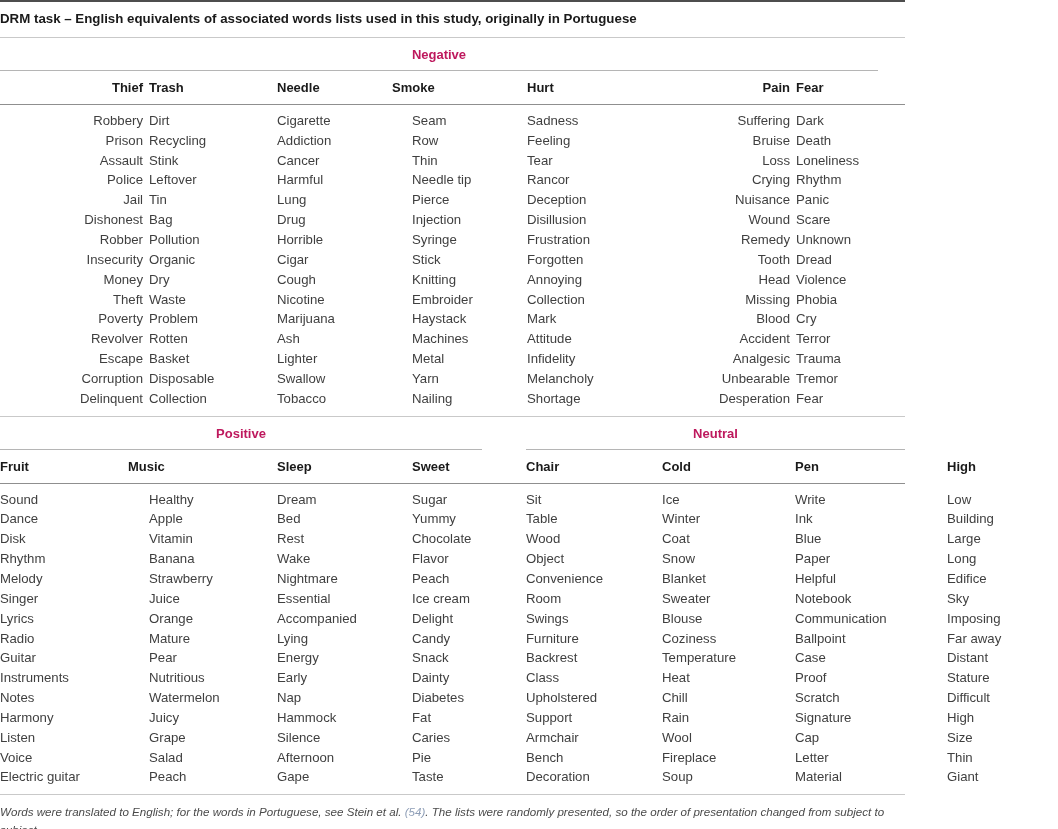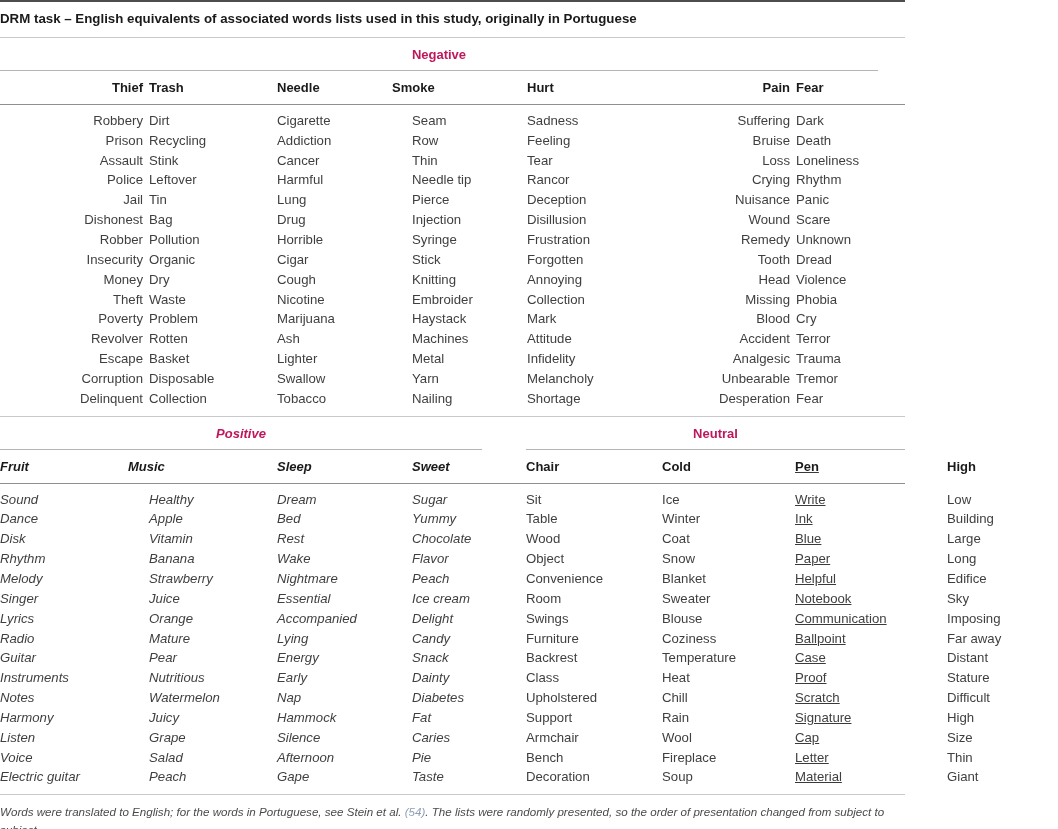--- a/index.html
+++ b/index.html
@@ -93,32 +93,32 @@
   
   .neg-c0 { flex: 0 0 149px; text-align: right; }
   .neg-c1 { flex: 0 0 128px; }
   .neg-c2 { flex: 0 0 135px; }
   .neg-c3 { flex: 0 0 115px; }
   .neg-c4 { flex: 0 0 136px; }
   .neg-c5 { flex: 0 0 133px; text-align: right; }
   .neg-c6 { flex: 1 1 auto; }
 
   
-  .pos-half { flex: 0 0 482px; font-style: italic; }
+  .pos-half { flex: 0 0 482px; }
   .gap-half { flex: 0 0 44px; }
   .neu-half { flex: 1 1 auto; }
 
   .pos-c0 { flex: 0 0 149px; }
   .pos-c1 { flex: 0 0 128px; }
   .pos-c2 { flex: 0 0 135px; }
   .pos-c3 { flex: 1 1 auto; }
 
   .neu-c0 { flex: 0 0 136px; }
   .neu-c1 { flex: 0 0 133px; }
-  .neu-c2 { flex: 0 0 152px; text-decoration: underline; }
+  .neu-c2 { flex: 0 0 152px; }
   .neu-c3 { flex: 1 1 auto; }
 
   .half-inner { display: flex; width: 100%; }
 
   
   .footnote {
     font-size: 11.6px;
     font-style: italic;
     line-height: 1.55;
     color: #4a4a4a;

